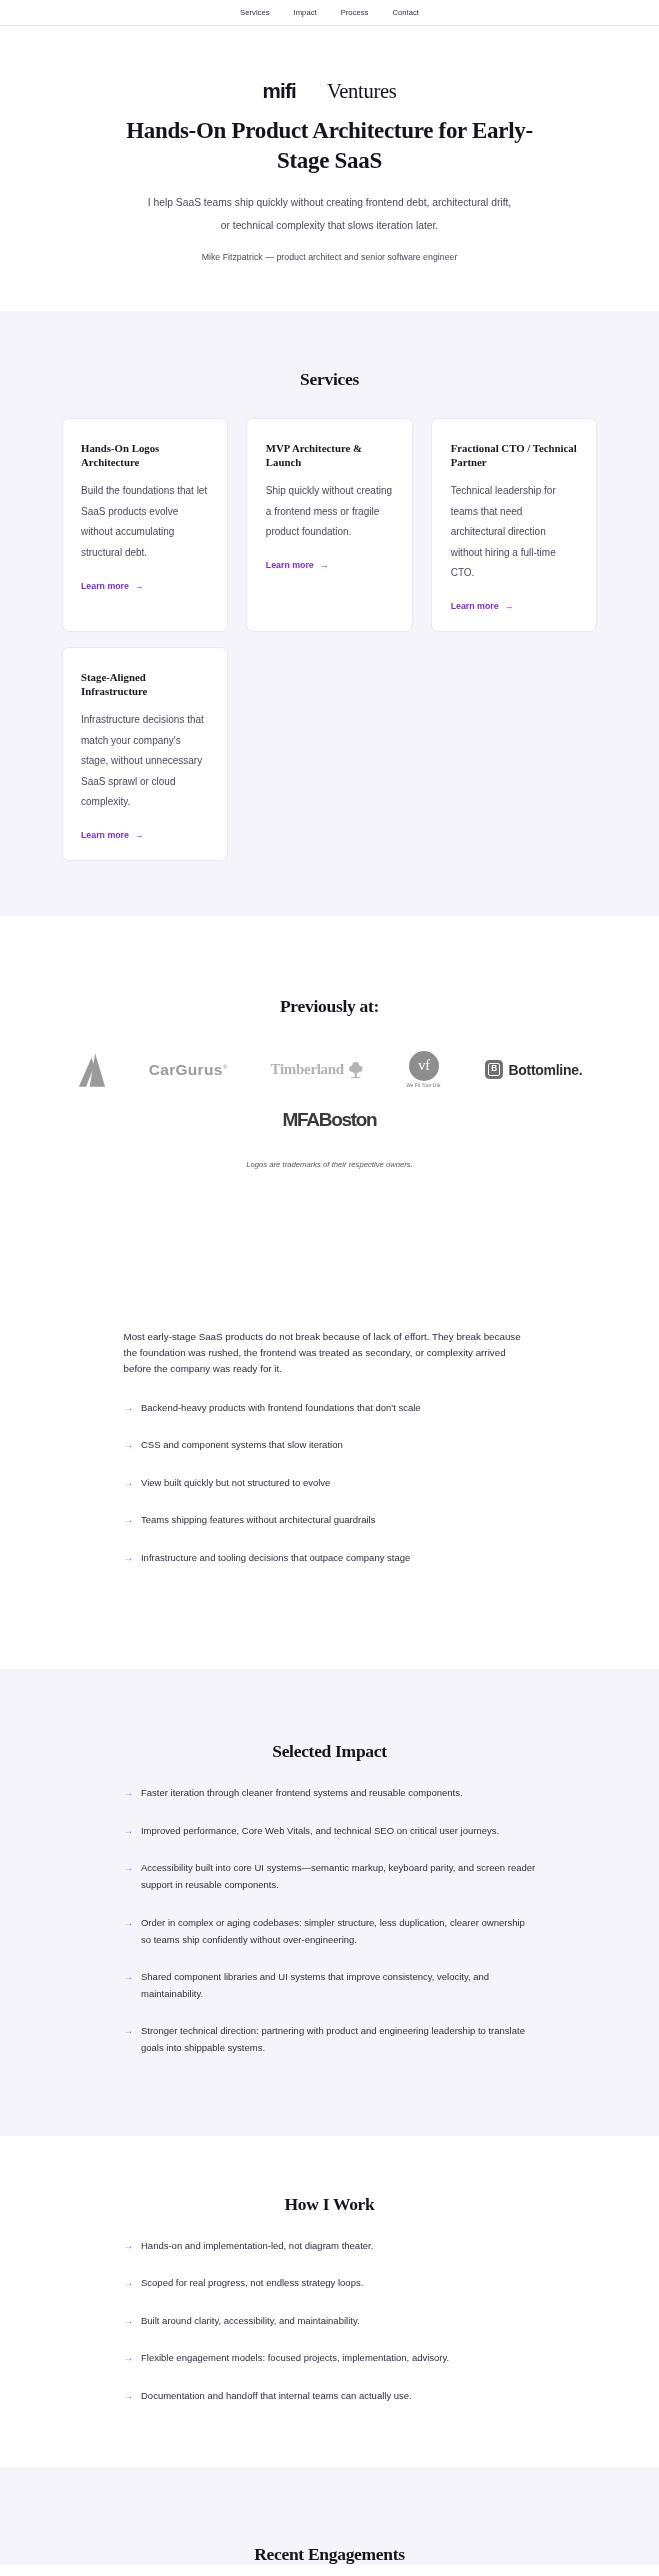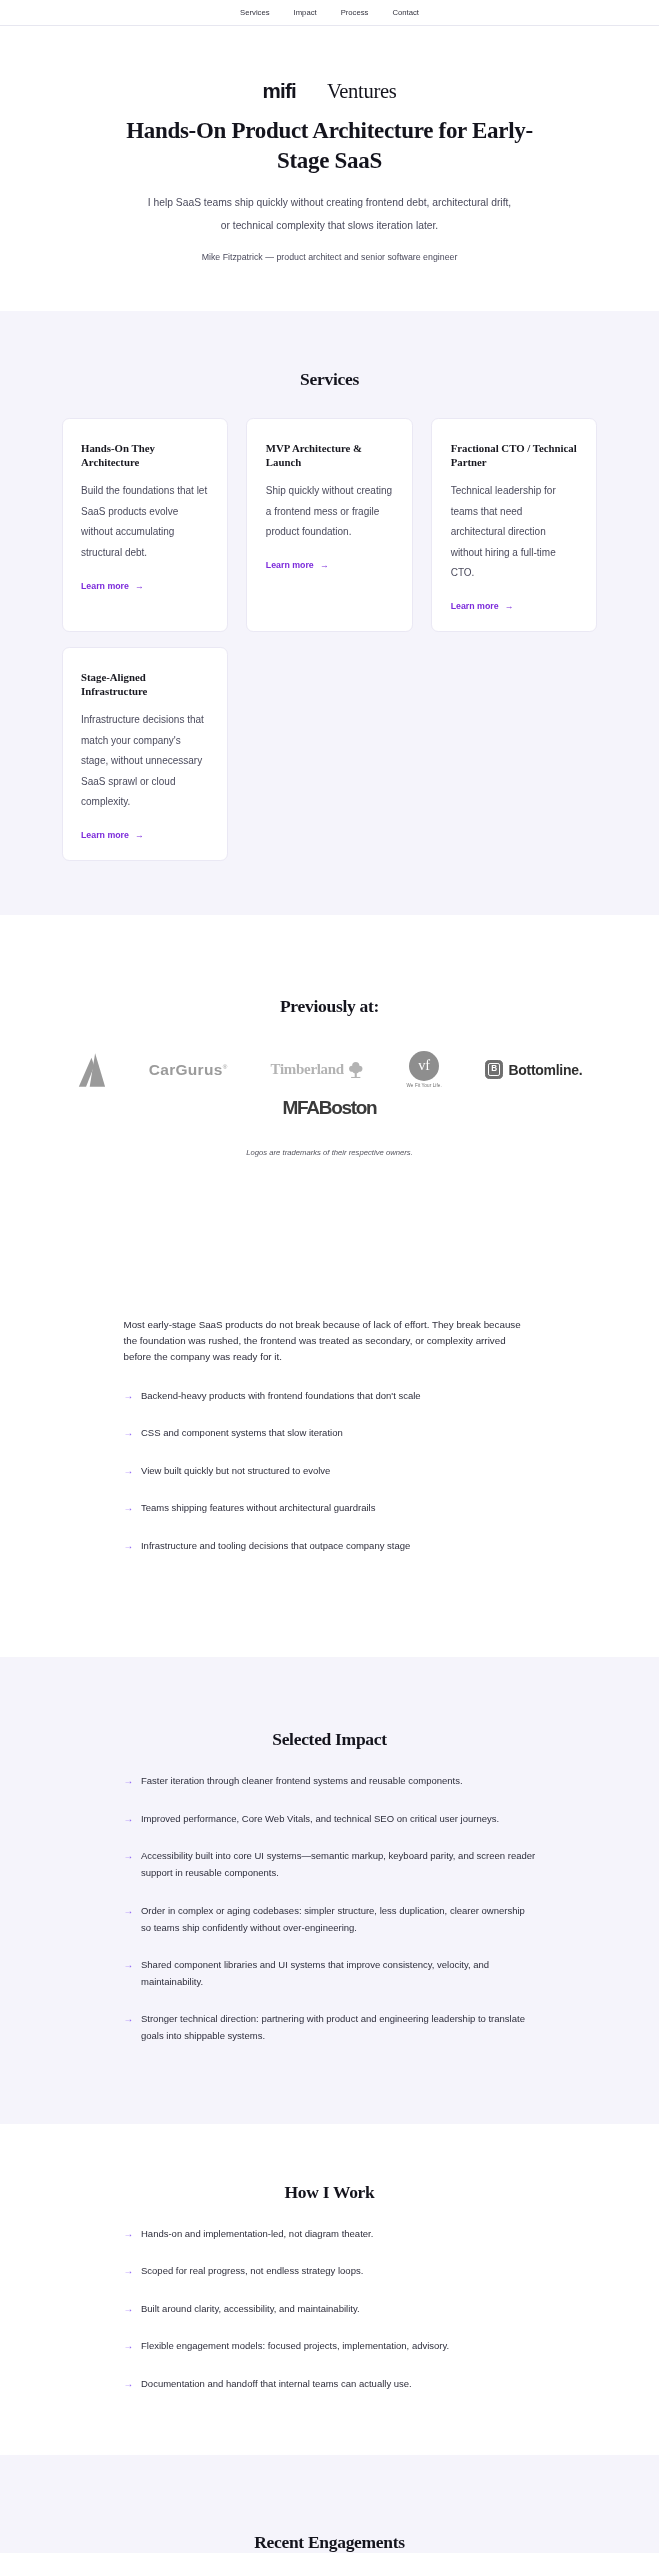--- a/index.html
+++ b/index.html
@@ -75,21 +75,21 @@
   .vf-circle { width: 30px; height: 30px; border-radius: 50%; background: #8e8e8e; color: #fff;
     display: flex; align-items: center; justify-content: center;
     font-family: "Liberation Serif", serif; font-size: 14.4px; }
   .vf-tagline { font-size: 4.6px; color: #6f6f6f; letter-spacing: 0.1px; }
   .bottomline-wrap { display: flex; align-items: center; gap: 5.2px; }
   .bline-badge { width: 18.5px; height: 18.5px; border-radius: 4.6px; background: #6f6f6f; color: #fff;
     display: flex; align-items: center; justify-content: center; font-weight: 700; font-size: 10.3px;
     border: 1px solid #6f6f6f; }
   .bline-badge span { border: 1px solid #fff; border-radius: 2.1px; padding: 0 2.1px; font-size: 8.2px; line-height: 1.3; }
   .bottomline-text { font-size: 14px; font-weight: 700; color: #2f2f2f; letter-spacing: -0.3px; }
-  .mfa { margin-top: 9px; font-size: 19px; font-weight: 700; letter-spacing: -1.3px; color: #3a3a3a; }
+  .mfa { margin-top: 21px; font-size: 19px; font-weight: 700; letter-spacing: -1.3px; color: #3a3a3a; }
   .disclaimer { margin-top: 29px; font-style: italic; font-size: 7.7px; color: #55555f; }
 
   
   .arrow-list { list-style: none; padding: 0; margin: 23px 0 0; }
   .arrow-item { display: flex; align-items: flex-start; gap: 7.7px; margin-bottom: 20.6px; font-size: 9.5px; line-height: 1.78; color: #2e2e3c; }
   .arrow-glyph { color: #8b5cf6; flex: none; font-size: 9.8px; line-height: 1.7; }
 
   
   .fix { padding: 70px 0 82px; background: #fff; }
   .intro { font-size: 9.8px; line-height: 1.62; color: #2e2e3c; margin: 11px 0 0; }
@@ -118,21 +118,21 @@
   </div>
   <h1>Hands-On Product Architecture for Early-Stage SaaS</h1>
   <p class="hero-sub">I help SaaS teams ship quickly without creating frontend debt, architectural drift, or technical complexity that slows iteration later.</p>
   <p class="byline">Mike Fitzpatrick — product architect and senior software engineer</p>
 </header>
 
 <section class="section-lav services">
   <h2>Services</h2>
   <div class="cards">
     <div class="card">
-      <h3>Hands-On They Architecture</h3>
+      <h3>Hands-On Logos Architecture</h3>
       <p>Build the foundations that let SaaS products evolve without accumulating structural debt.</p>
       <a class="learn-more">
         <span>Learn more</span>
         <span>→</span>
       </a>
     </div>
     <div class="card">
       <h3>MVP Architecture &amp; Launch</h3>
       <p>Ship quickly without creating a frontend mess or fragile product foundation.</p>
       <a class="learn-more">

